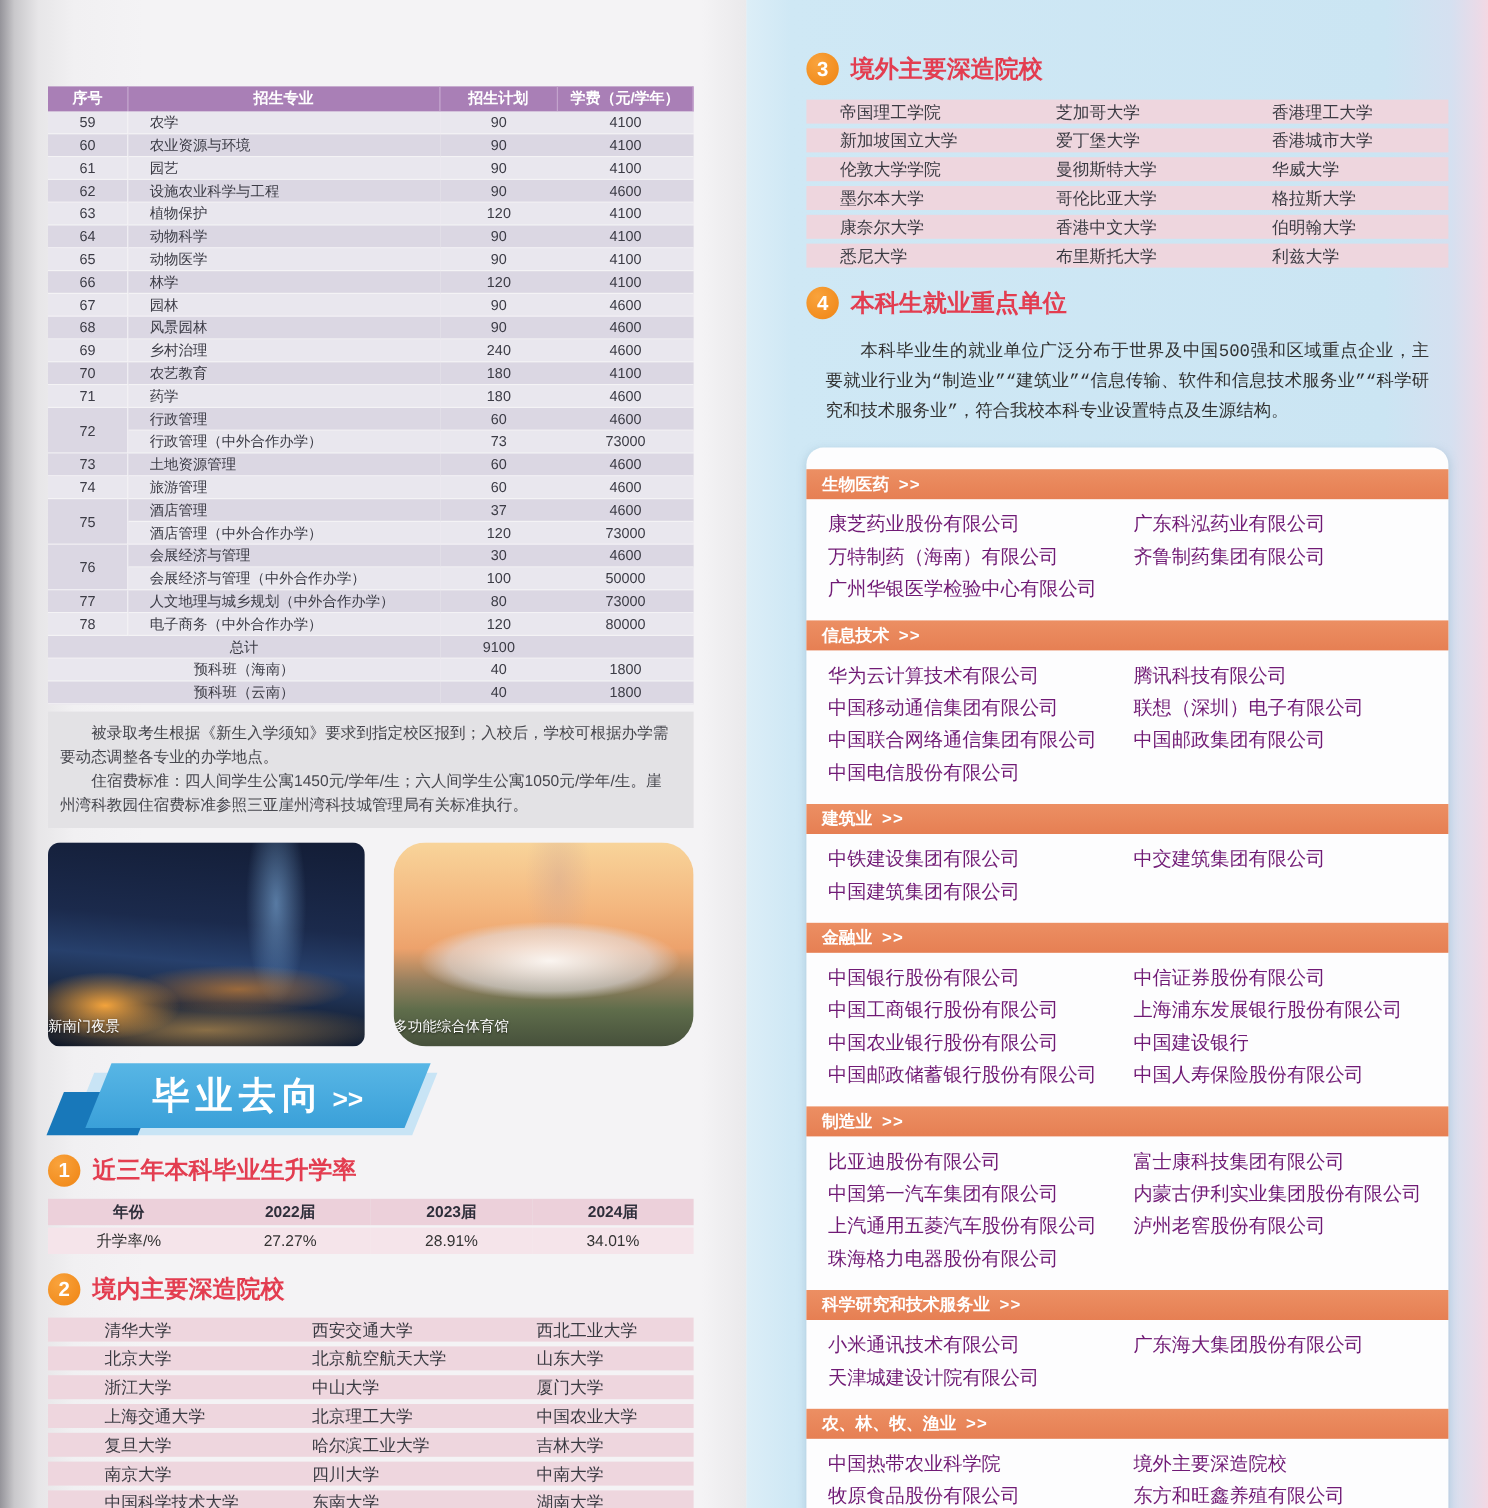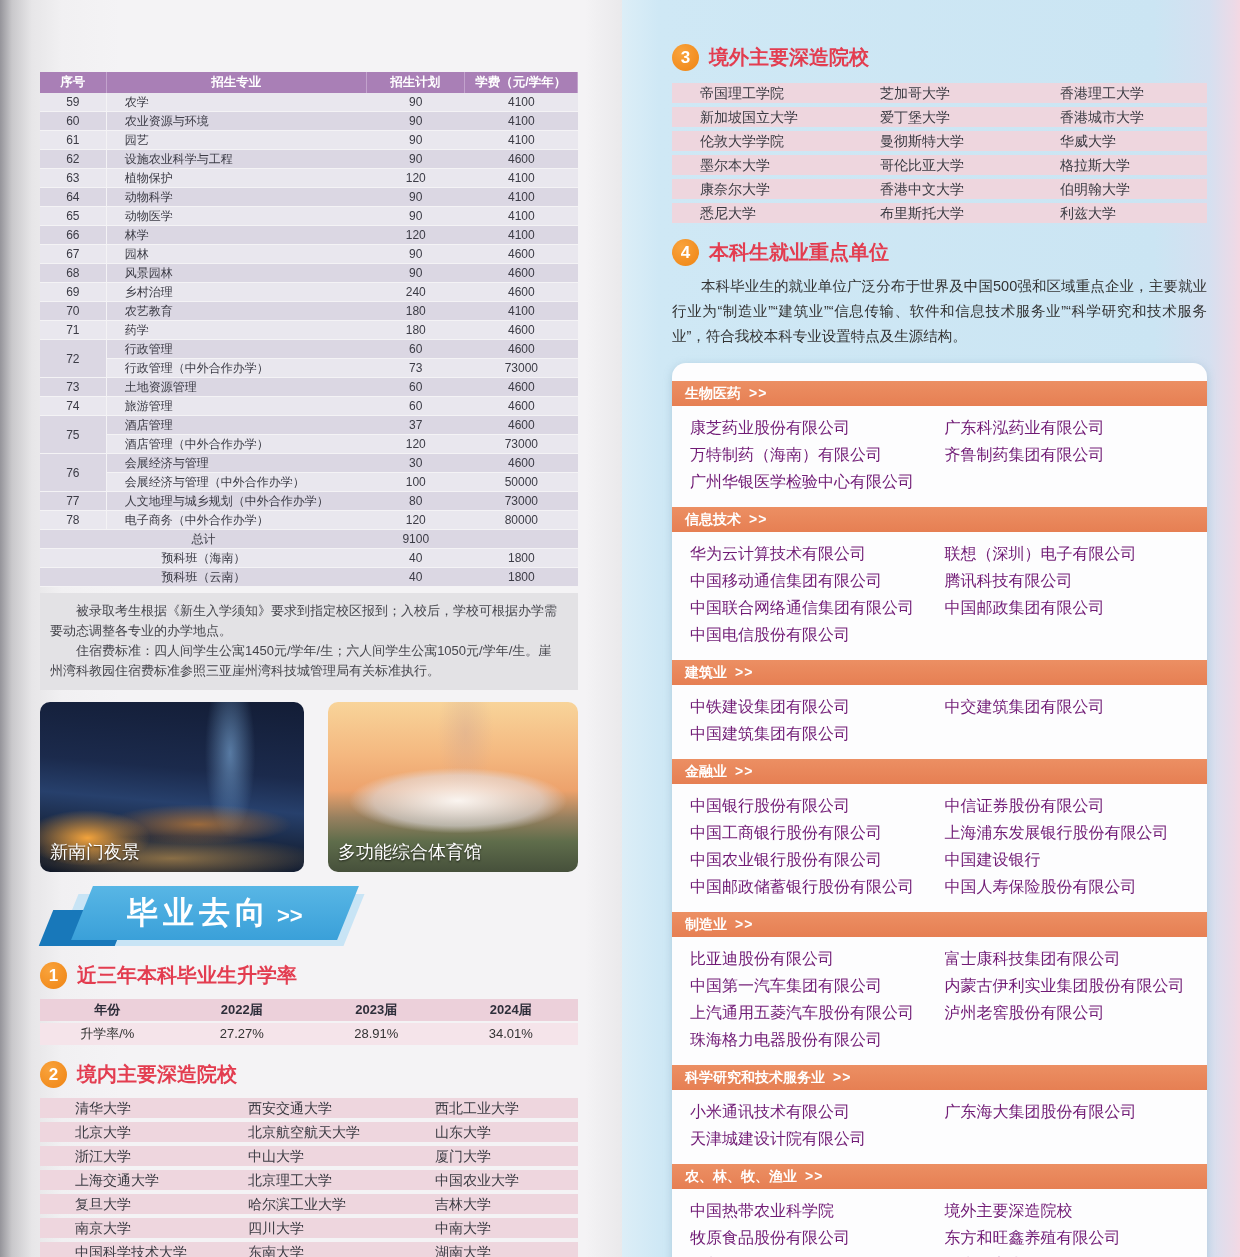--- a/index.html
+++ b/index.html
@@ -46,22 +46,23 @@
       radial-gradient(ellipse 130px 28px at 60% 72%, rgba(255,150,40,.55), transparent 72%),
       radial-gradient(ellipse 36px 120px at 72% 30%, rgba(150,205,255,.5), transparent 70%),
       radial-gradient(ellipse 200px 30px at 50% 92%, rgba(255,190,90,.5), transparent 75%),
       linear-gradient(185deg,#131d36 0%,#1b2a4c 40%,#27406c 58%,#17243c 78%,#0e1626 100%);
   }
   .photo.sunset{width:250px;
     background:
       radial-gradient(ellipse 140px 42px at 52% 58%, rgba(255,255,255,.9), rgba(228,228,234,.55) 60%, transparent 78%),
       radial-gradient(ellipse 40px 90px at 55% 18%, rgba(200,160,150,.35), transparent 70%),
       linear-gradient(180deg,#f8d49a 0%,#f4b77f 32%,#eda26c 52%,#97805f 68%,#5f6d4b 82%,#46503b 100%);
+    border-radius: 27px;
   }
-  .photo .cap{position:absolute;left:10px;bottom:8px;color:#fff;font-size:18px;text-shadow:0 1px 2px rgba(0,0,0,.7);font-family:Liberation Mono, monospace;}
+  .photo .cap{position:absolute;left:0;bottom:8px;color:#fff;font-size:12px;text-shadow:0 1px 2px rgba(0,0,0,.7);font-family:Liberation Mono, monospace;}
 
   
   .banner{position:relative;height:62px;margin-top:12px;}
   .banner .shadow{position:absolute;left:28px;top:10px;width:286px;height:52px;background:#c8e4f5;transform:skewX(-22deg);}
   .banner .main{position:absolute;left:42px;top:2px;width:266px;height:54px;
     background:linear-gradient(180deg,#58b6e5 0%,#3aa0d9 100%);transform:skewX(-22deg);
     display:flex;align-items:center;justify-content:center;}
   .banner .accent{position:absolute;left:6px;top:26px;width:76px;height:36px;background:#1878ba;transform:skewX(-22deg);}
   .banner .txt{transform:skewX(22deg);color:#fff;font-weight:bold;font-size:31px;letter-spacing:5px;white-space:nowrap;}
   .banner .arr{font-size:22px;letter-spacing:0;margin-left:6px;font-weight:bold;}
@@ -76,26 +77,26 @@
   .rate{margin-top:10px;}
   .rate .row{display:grid;grid-template-columns:25% 25% 25% 25%;margin-bottom:2px;}
   .rate .row div{height:22px;line-height:22px;text-align:center;font-size:13px;color:#333;}
   .rate .hd div{background:#ecd0da;font-weight:bold;color:#2e2e3a;}
   .rate .dt div{background:#f5e4ea;}
 
   
   .ulist{margin-top:10px;}
   .stripe{background:#eed6de;height:20px;line-height:20px;margin-bottom:4px;
     display:grid;font-size:14px;color:#3b3b43;}
-  .ulist.dom .stripe{grid-template-columns:173px 187px auto;padding-left:35px;}
+  .ulist.dom .stripe{grid-template-columns:173px 187px auto;padding-left:47px;}
   .ulist.ovs .stripe{grid-template-columns:180px 180px auto;padding-left:28px;height:20px;}
 
   
   .intro{margin-top:8px;font-size:14.5px;line-height:25px;color:#333;text-align:justify;}
-  .intro p{margin:0;text-indent:2em;}
+  .intro p{margin:16px;text-indent:2em;font-family:Liberation Mono, monospace;}
   .panel{margin-top:14px;background:#fdfdfe;border-radius:14px;min-height:860px;
     box-shadow:0 2px 8px rgba(110,150,175,.35);padding:18px 0 14px 0;}
   .cat{margin-bottom:6px;}
   .cat .bar{background:linear-gradient(180deg,#ec8f63 0%,#e67f53 100%);color:#fff;font-weight:bold;font-size:14px;
     height:25px;line-height:25px;padding-left:13px;}
   .cat .bar .arr{margin-left:8px;letter-spacing:1px;}
   .cat .cols{display:flex;padding:8px 8px 6px 18px;}
   .cat .col{width:50%;}
   .cat .line{font-size:16px;line-height:27px;color:#701a75;white-space:nowrap;}
 </style>
@@ -431,22 +432,22 @@
         <div class="cat">
           <div class="bar"><span>信息技术</span><span class="arr">&gt;&gt;</span></div>
           <div class="cols">
             <div class="col">
               <div class="line">华为云计算技术有限公司</div>
               <div class="line">中国移动通信集团有限公司</div>
               <div class="line">中国联合网络通信集团有限公司</div>
               <div class="line">中国电信股份有限公司</div>
             </div>
             <div class="col">
+              <div class="line">腾讯科技有限公司</div>
               <div class="line">联想（深圳）电子有限公司</div>
-              <div class="line">腾讯科技有限公司</div>
               <div class="line">中国邮政集团有限公司</div>
             </div>
           </div>
         </div>
         <div class="cat">
           <div class="bar"><span>建筑业</span><span class="arr">&gt;&gt;</span></div>
           <div class="cols">
             <div class="col">
               <div class="line">中铁建设集团有限公司</div>
               <div class="line">中国建筑集团有限公司</div>

